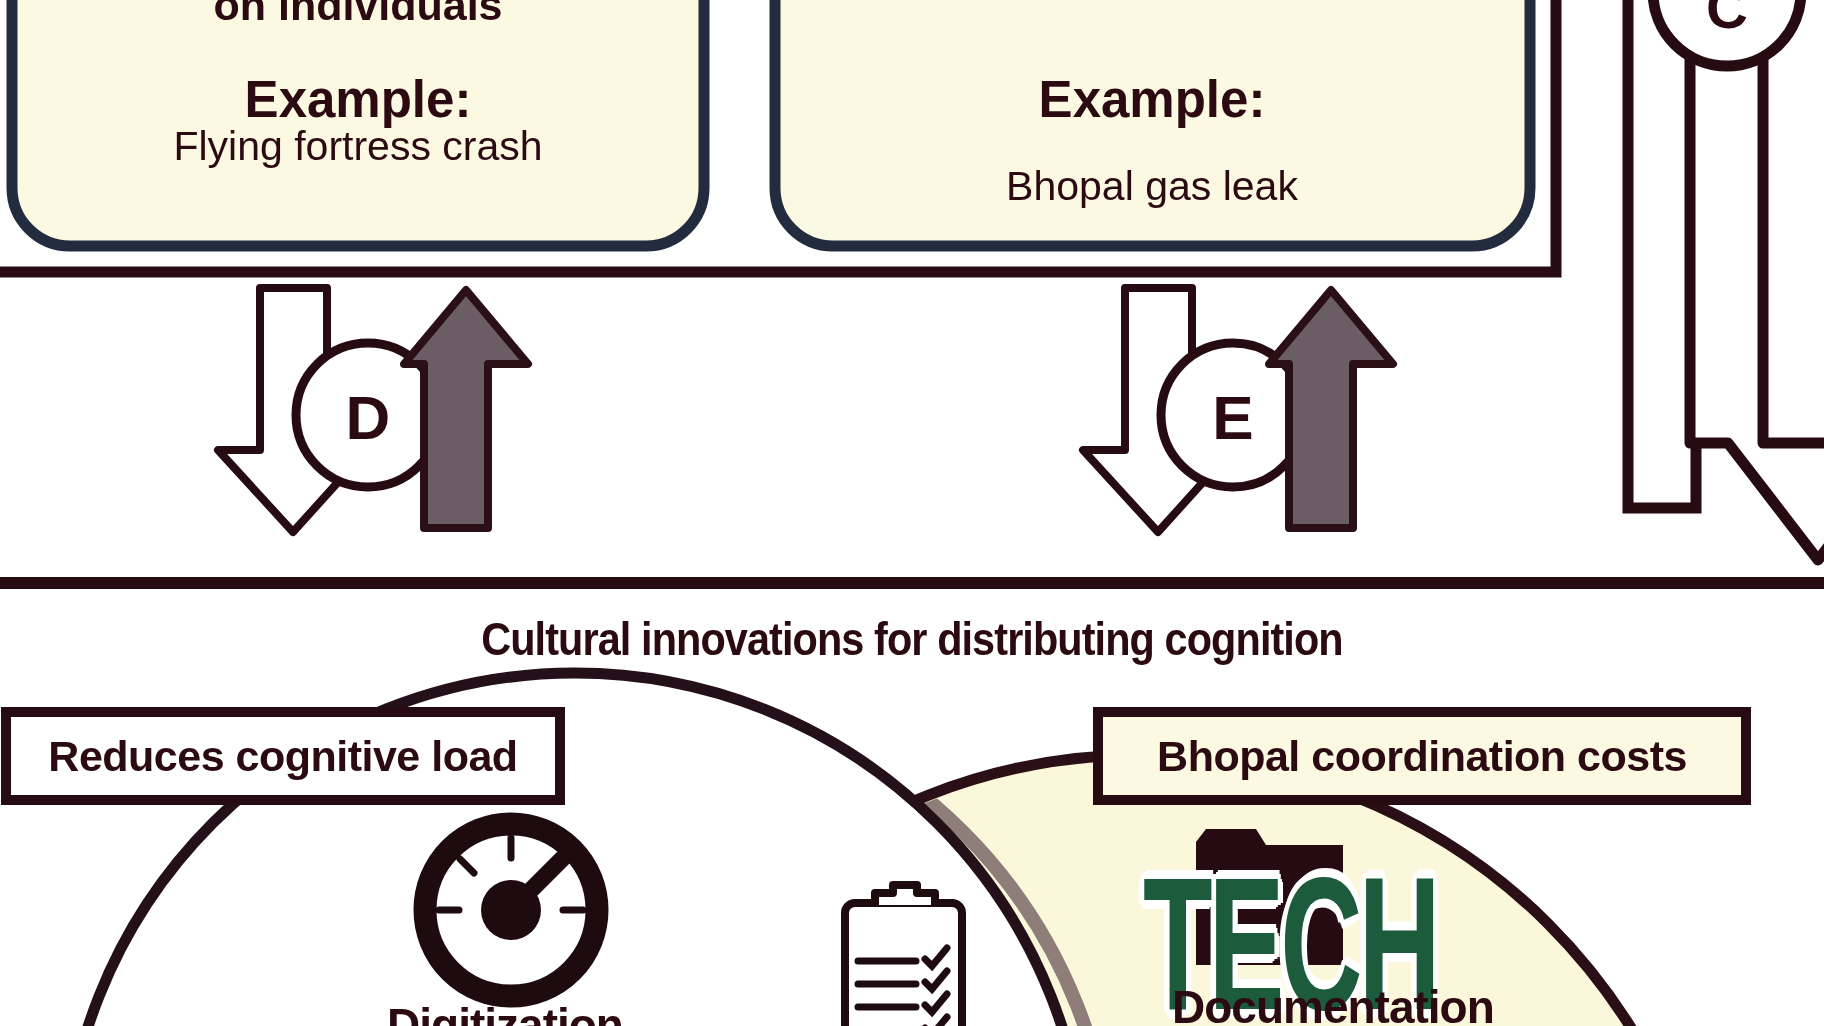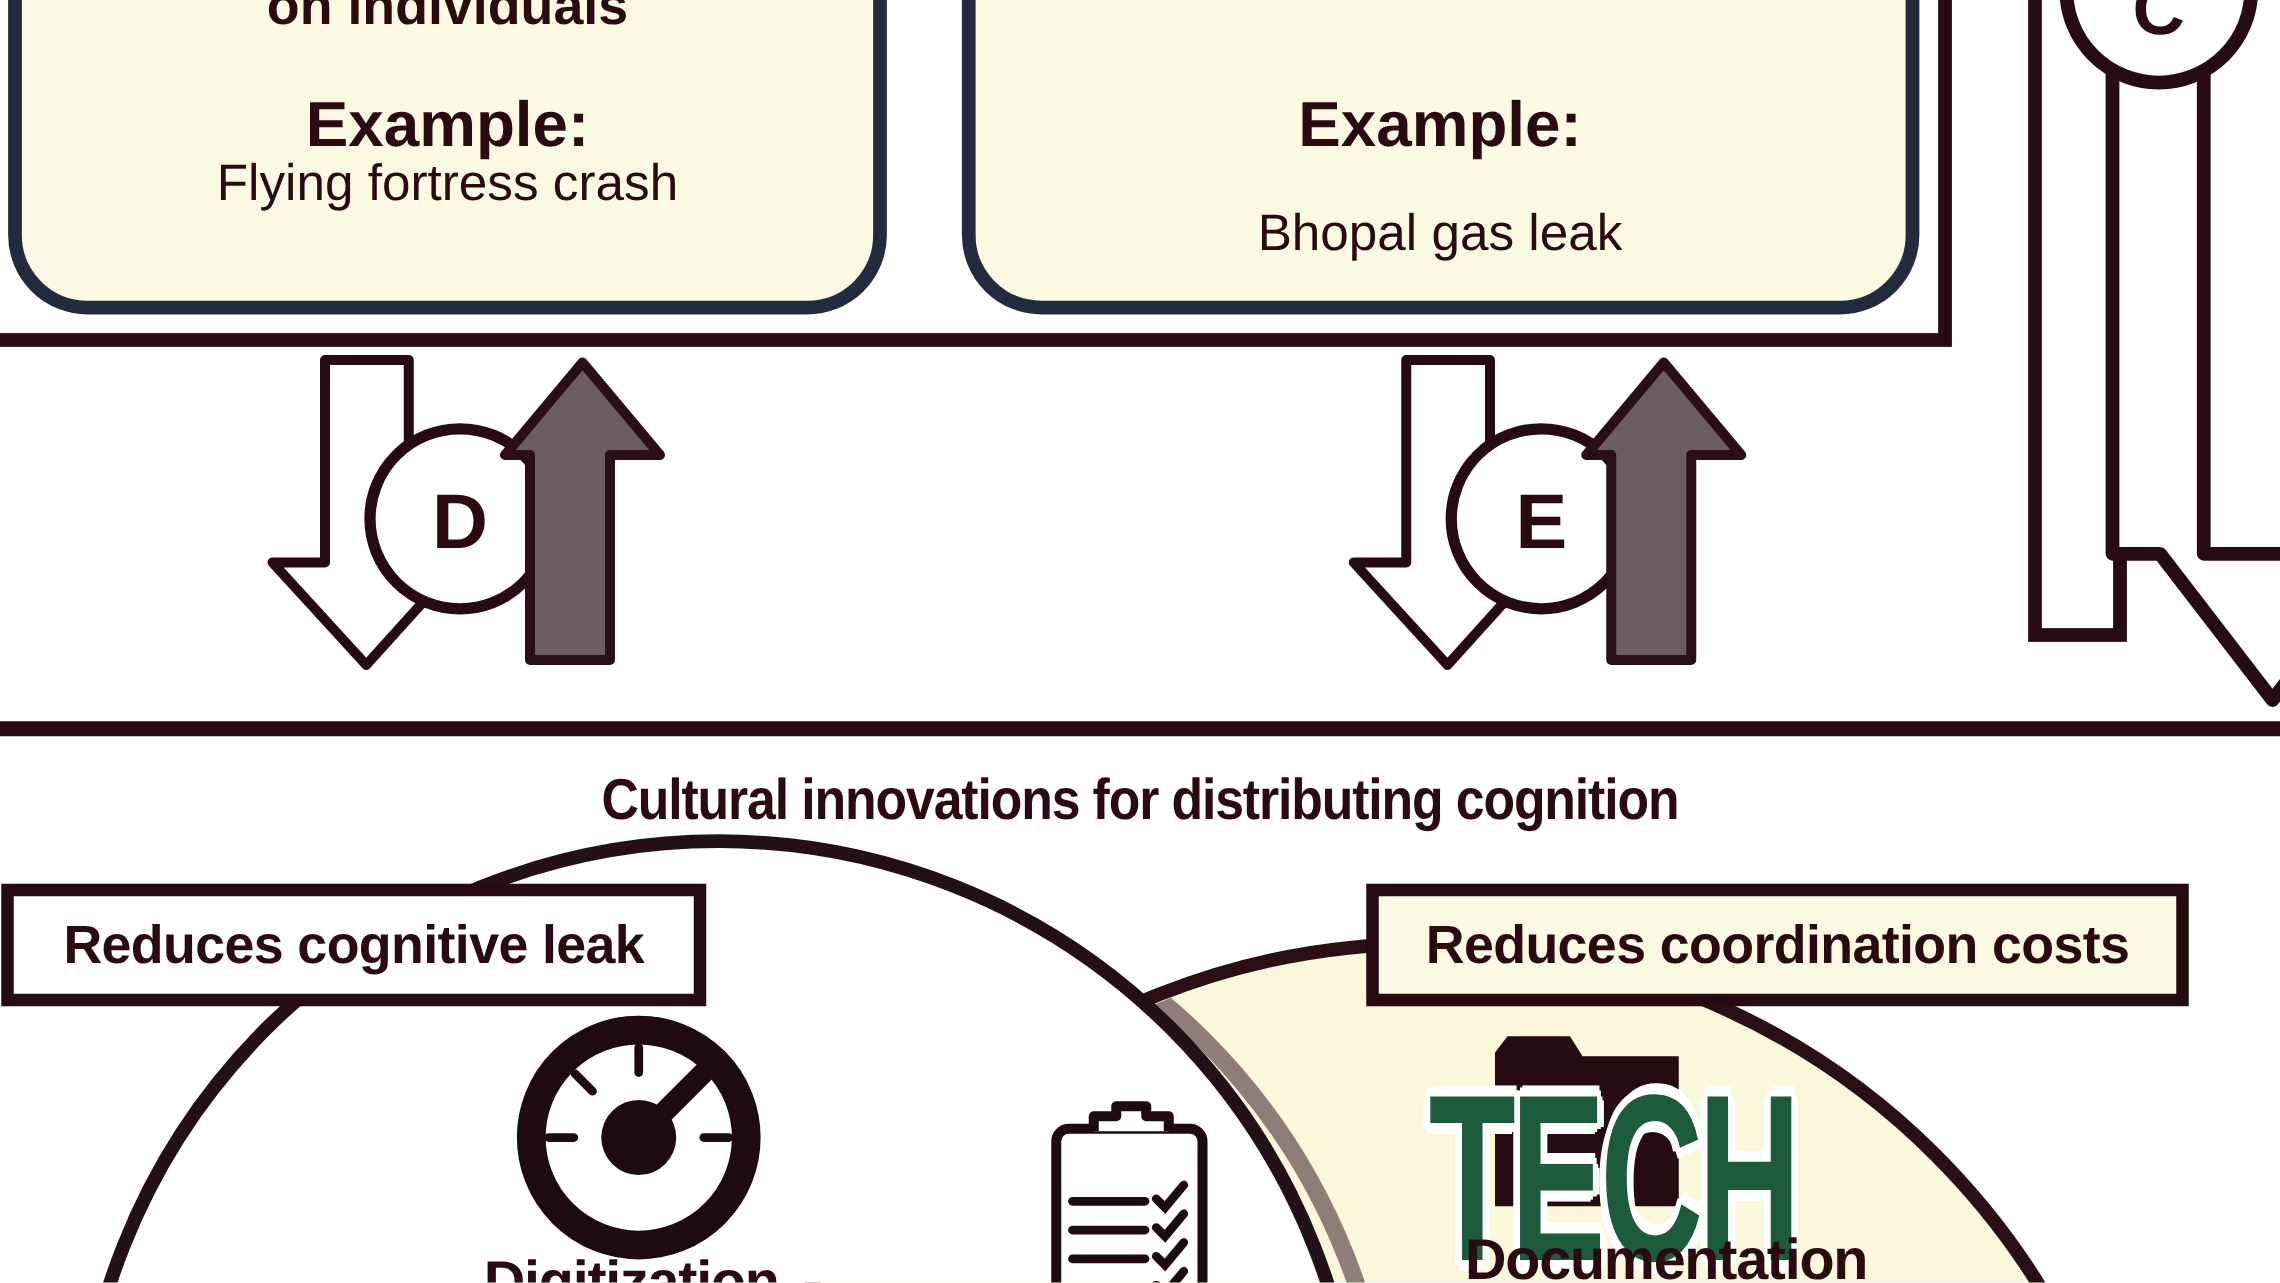--- a/index.html
+++ b/index.html
@@ -122,17 +122,17 @@
 
 <div class="txt center example-label" style="left:1152px;top:74px;">Example:</div>
 <div class="txt center example-text" style="left:1152px;top:126px;margin-top:40px;">Bhopal gas leak</div>
 
 <div class="txt loop-letter" style="left:368px;top:418px;">D</div>
 <div class="txt loop-letter" style="left:1233px;top:418px;">E</div>
 <div class="txt loop-letter" style="left:1727px;top:8px;font-size:58px;">C</div>
 
 <div class="txt heading">Cultural innovations for distributing cognition</div>
 
-<div class="venn-label" style="left:6px;top:712px;width:554px;height:88px;">Reduces cognitive leak</div>
-<div class="venn-label" style="left:1098px;top:712px;width:648px;height:88px;">Reduces coordination costs</div>
+<div class="venn-label" style="left:6px;top:712px;width:554px;height:88px;">Reduces cognitive load</div>
+<div class="venn-label" style="left:1098px;top:712px;width:648px;height:88px;">Bhopal coordination costs</div>
 
 <div class="txt center item-label" style="left:505px;top:1002px;">Digitization</div>
 <div class="txt item-label" style="left:1172px;top:984px;font-size:46px;">Documentation</div>
 
 </body></html>

